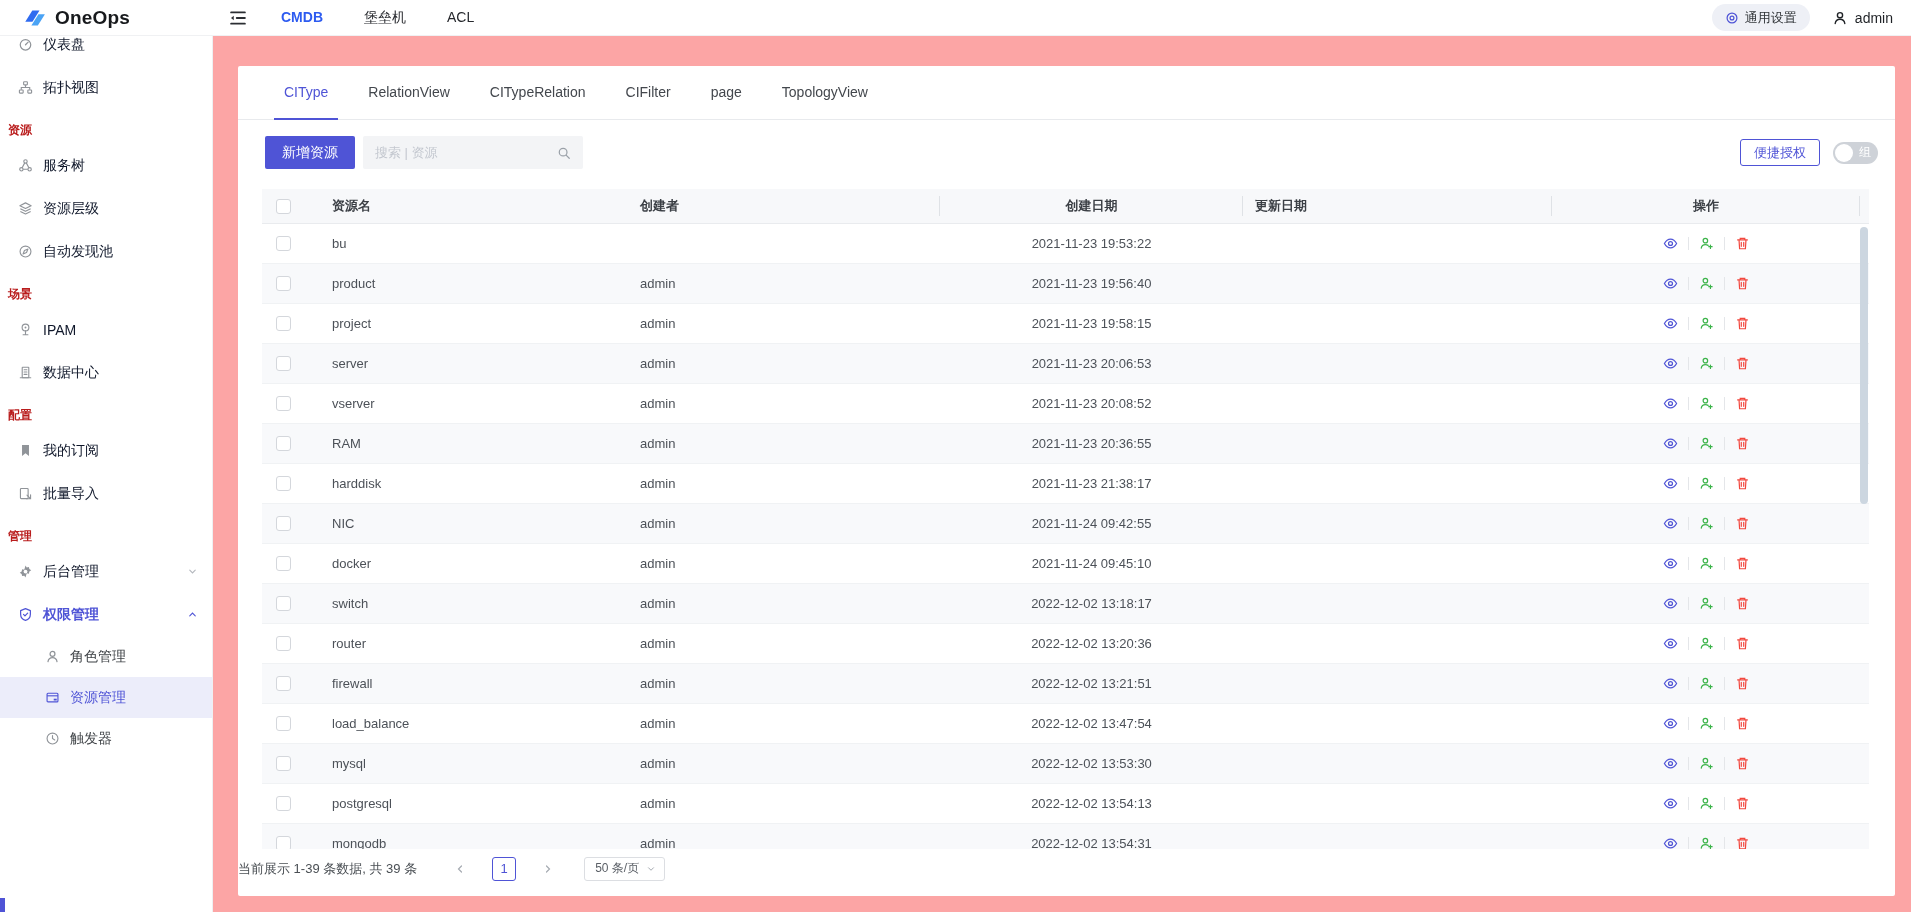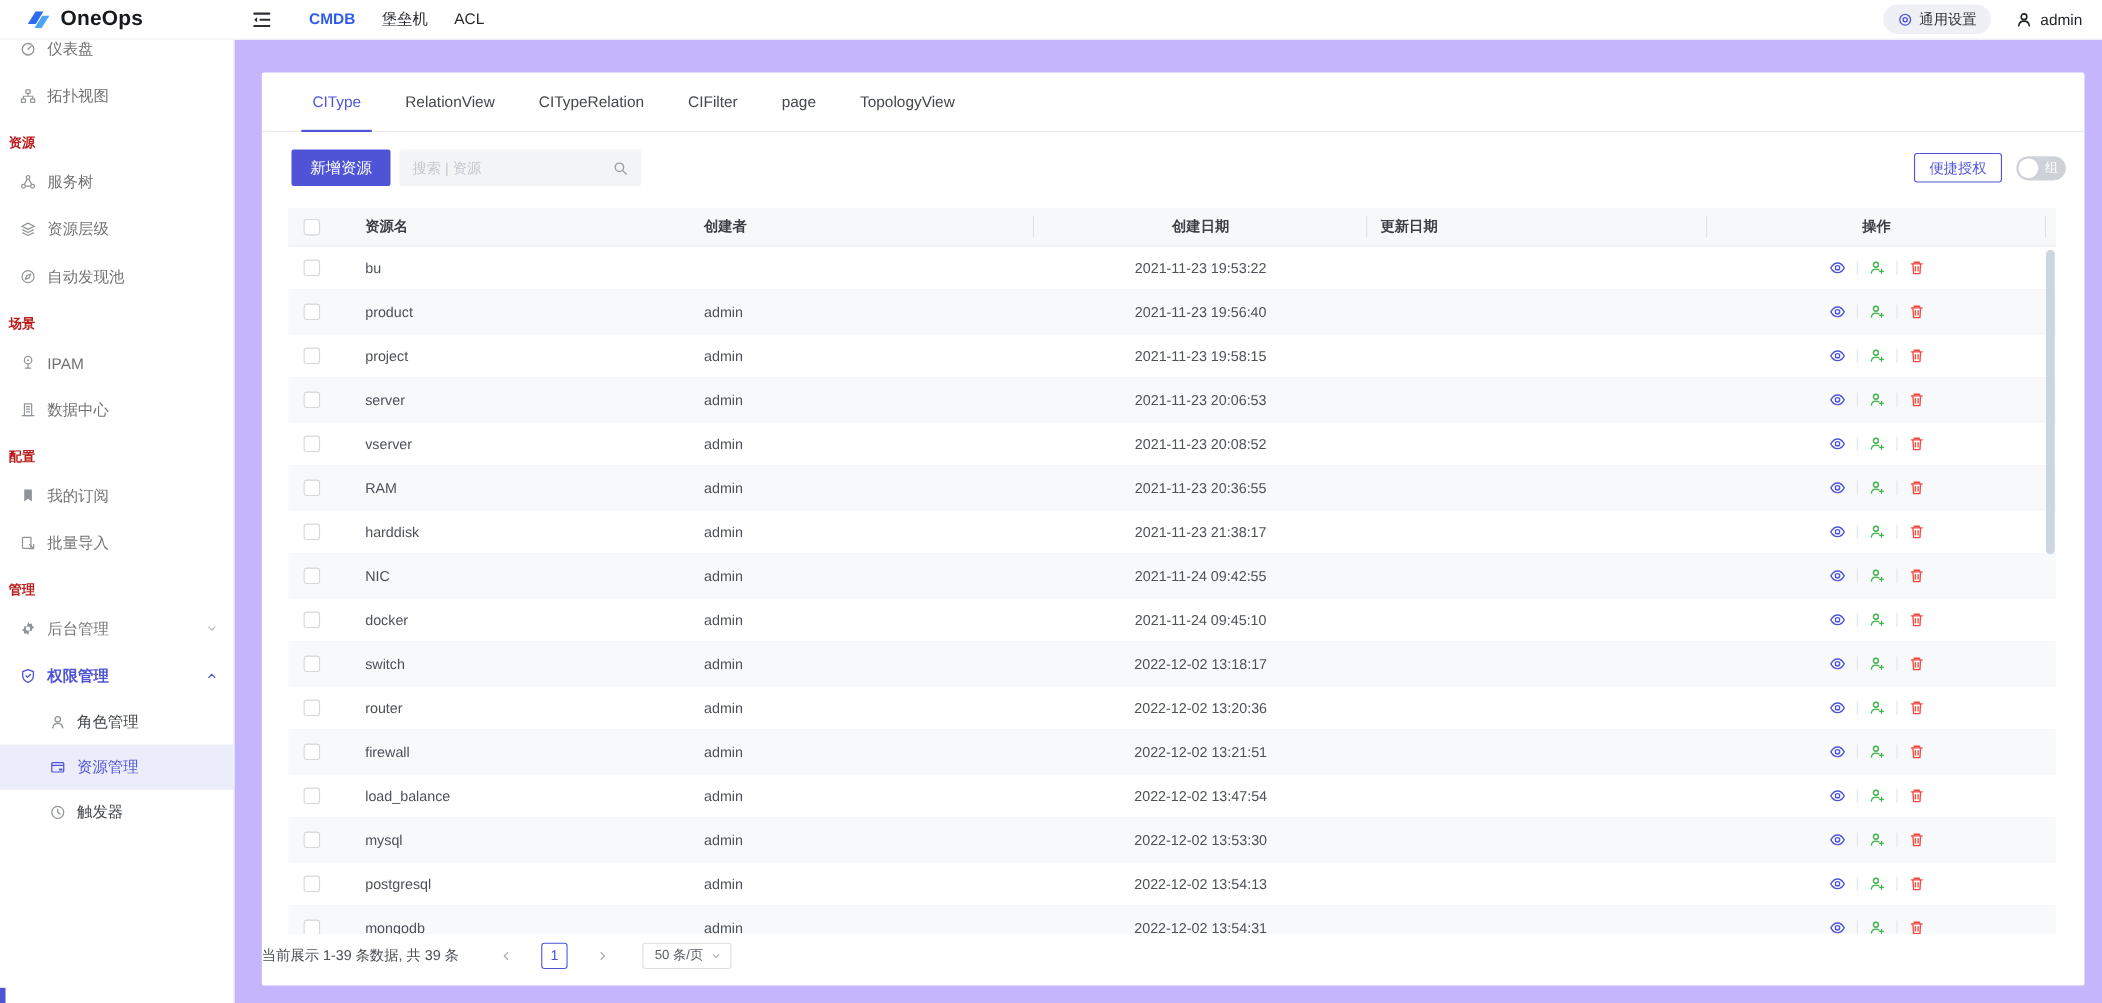--- a/index.html
+++ b/index.html
@@ -5,51 +5,51 @@
   * { box-sizing: border-box; margin: 0; padding: 0; }
   html,body { width:1911px; height:912px; overflow:hidden; }
   body { font-family:"Liberation Sans","DejaVu Sans",sans-serif; background:#f0f2f5; position:relative; color:#3c4045; }
 
   
   .topbar { position:absolute; top:0; left:0; right:0; height:36px; background:#fff;
             border-bottom:1px solid #f0f1f3; display:flex; align-items:center; z-index:30; }
   .brand { display:flex; align-items:center; gap:7px; padding-left:22px; width:206px; }
   .brand-name { font-size:19px; font-weight:700; color:#17191c; letter-spacing:.2px; }
   .fold { margin-left:22px; width:20px; height:20px; color:#2b2e33; cursor:pointer; }
-  .topnav { display:flex; gap:24px; margin-left:33px; font-size:14px; }
+  .topnav { display:flex; gap:41px; margin-left:33px; font-size:14px; }
   .topnav .t { color:#27292e; cursor:pointer; }
   .topnav .t.on { color:#2d5bf0; font-weight:700; }
   .top-right { margin-left:auto; display:flex; align-items:center; gap:22px; padding-right:18px; }
   .settings-pill { display:flex; align-items:center; gap:6px; background:#eef0f6; border:none;
                    border-radius:14px; height:27px; padding:0 13px; font-size:13px; color:#303438; cursor:pointer;
                    font-family:inherit; }
   .settings-pill .ic { color:#4f54d6; }
   .user { display:flex; align-items:center; gap:7px; font-size:14px; color:#1f2226; cursor:pointer; }
 
   
   .sidebar { position:absolute; top:36px; left:0; bottom:0; width:213px; background:#fff;
              border-right:1px solid #eef0f2; overflow:hidden; z-index:20; }
   .sb-item { height:43px; display:flex; align-items:center; gap:10px; padding:0 14px 0 18px;
-             font-size:14px; color:#737373; cursor:pointer; }
+             font-size:14px; color:#0f172a; cursor:pointer; }
   .sidebar > .sb-item:first-child { margin-top:-13px; }
   .sb-item .ic, .sb-sub .ic { color:#909499; flex:0 0 auto; }
   .sb-section { padding:13px 0 5px 8px; font-size:12px; color:#b91c1c;font-weight:bold; }
   .sb-sub { height:41px; display:flex; align-items:center; gap:10px; padding:0 14px 0 45px;
             font-size:14px; color:#3f4347; cursor:pointer; }
   .sb-item.active { color:#4f54d6; font-weight:700; }
   .sb-item.active .ic { color:#4f54d6; }
   .sb-sub.selected { background:#ecedfa; color:#4f54d6; }
   .sb-sub.selected .ic { color:#4f54d6; }
   .sb-chevron { margin-left:auto; color:#b3b7bd; width:11px; height:11px; }
   .sb-chevron.up { transform:rotate(180deg); }
   .sb-item.active .sb-chevron { color:#4f54d6; }
   .corner-accent { position:absolute; left:0; bottom:0; width:5px; height:14px; background:#4f54d6; z-index:25; }
 
   
-  .content { position:absolute; top:36px; left:213px; right:0; bottom:0; background:#c4b5fd;
+  .content { position:absolute; top:36px; left:213px; right:0; bottom:0; background:#fca5a5;
              padding:30px 16px 16px 25px; }
   .card { background:#fff; border-radius:2px; height:100%; display:flex; flex-direction:column; }
 
   .tabs { display:flex; gap:36px; padding:0 24px 0 44px; border-bottom:1px solid #e8eaed; height:54px; flex:0 0 auto; }
   .tab { font-size:14px; color:#43474d; padding:18px 2px 14px; position:relative; cursor:pointer; }
   .tab.on { color:#4f54d6; }
   .tab.on::after { content:''; position:absolute; left:-8px; right:-8px; bottom:-1px; height:2px; background:#4f54d6; }
 
   .toolbar { display:flex; align-items:center; margin:16px 17px 0 27px; height:33px; flex:0 0 auto; }
   .btn-primary { background:#4f54d6; color:#fff; border:none; border-radius:2px; height:33px;

